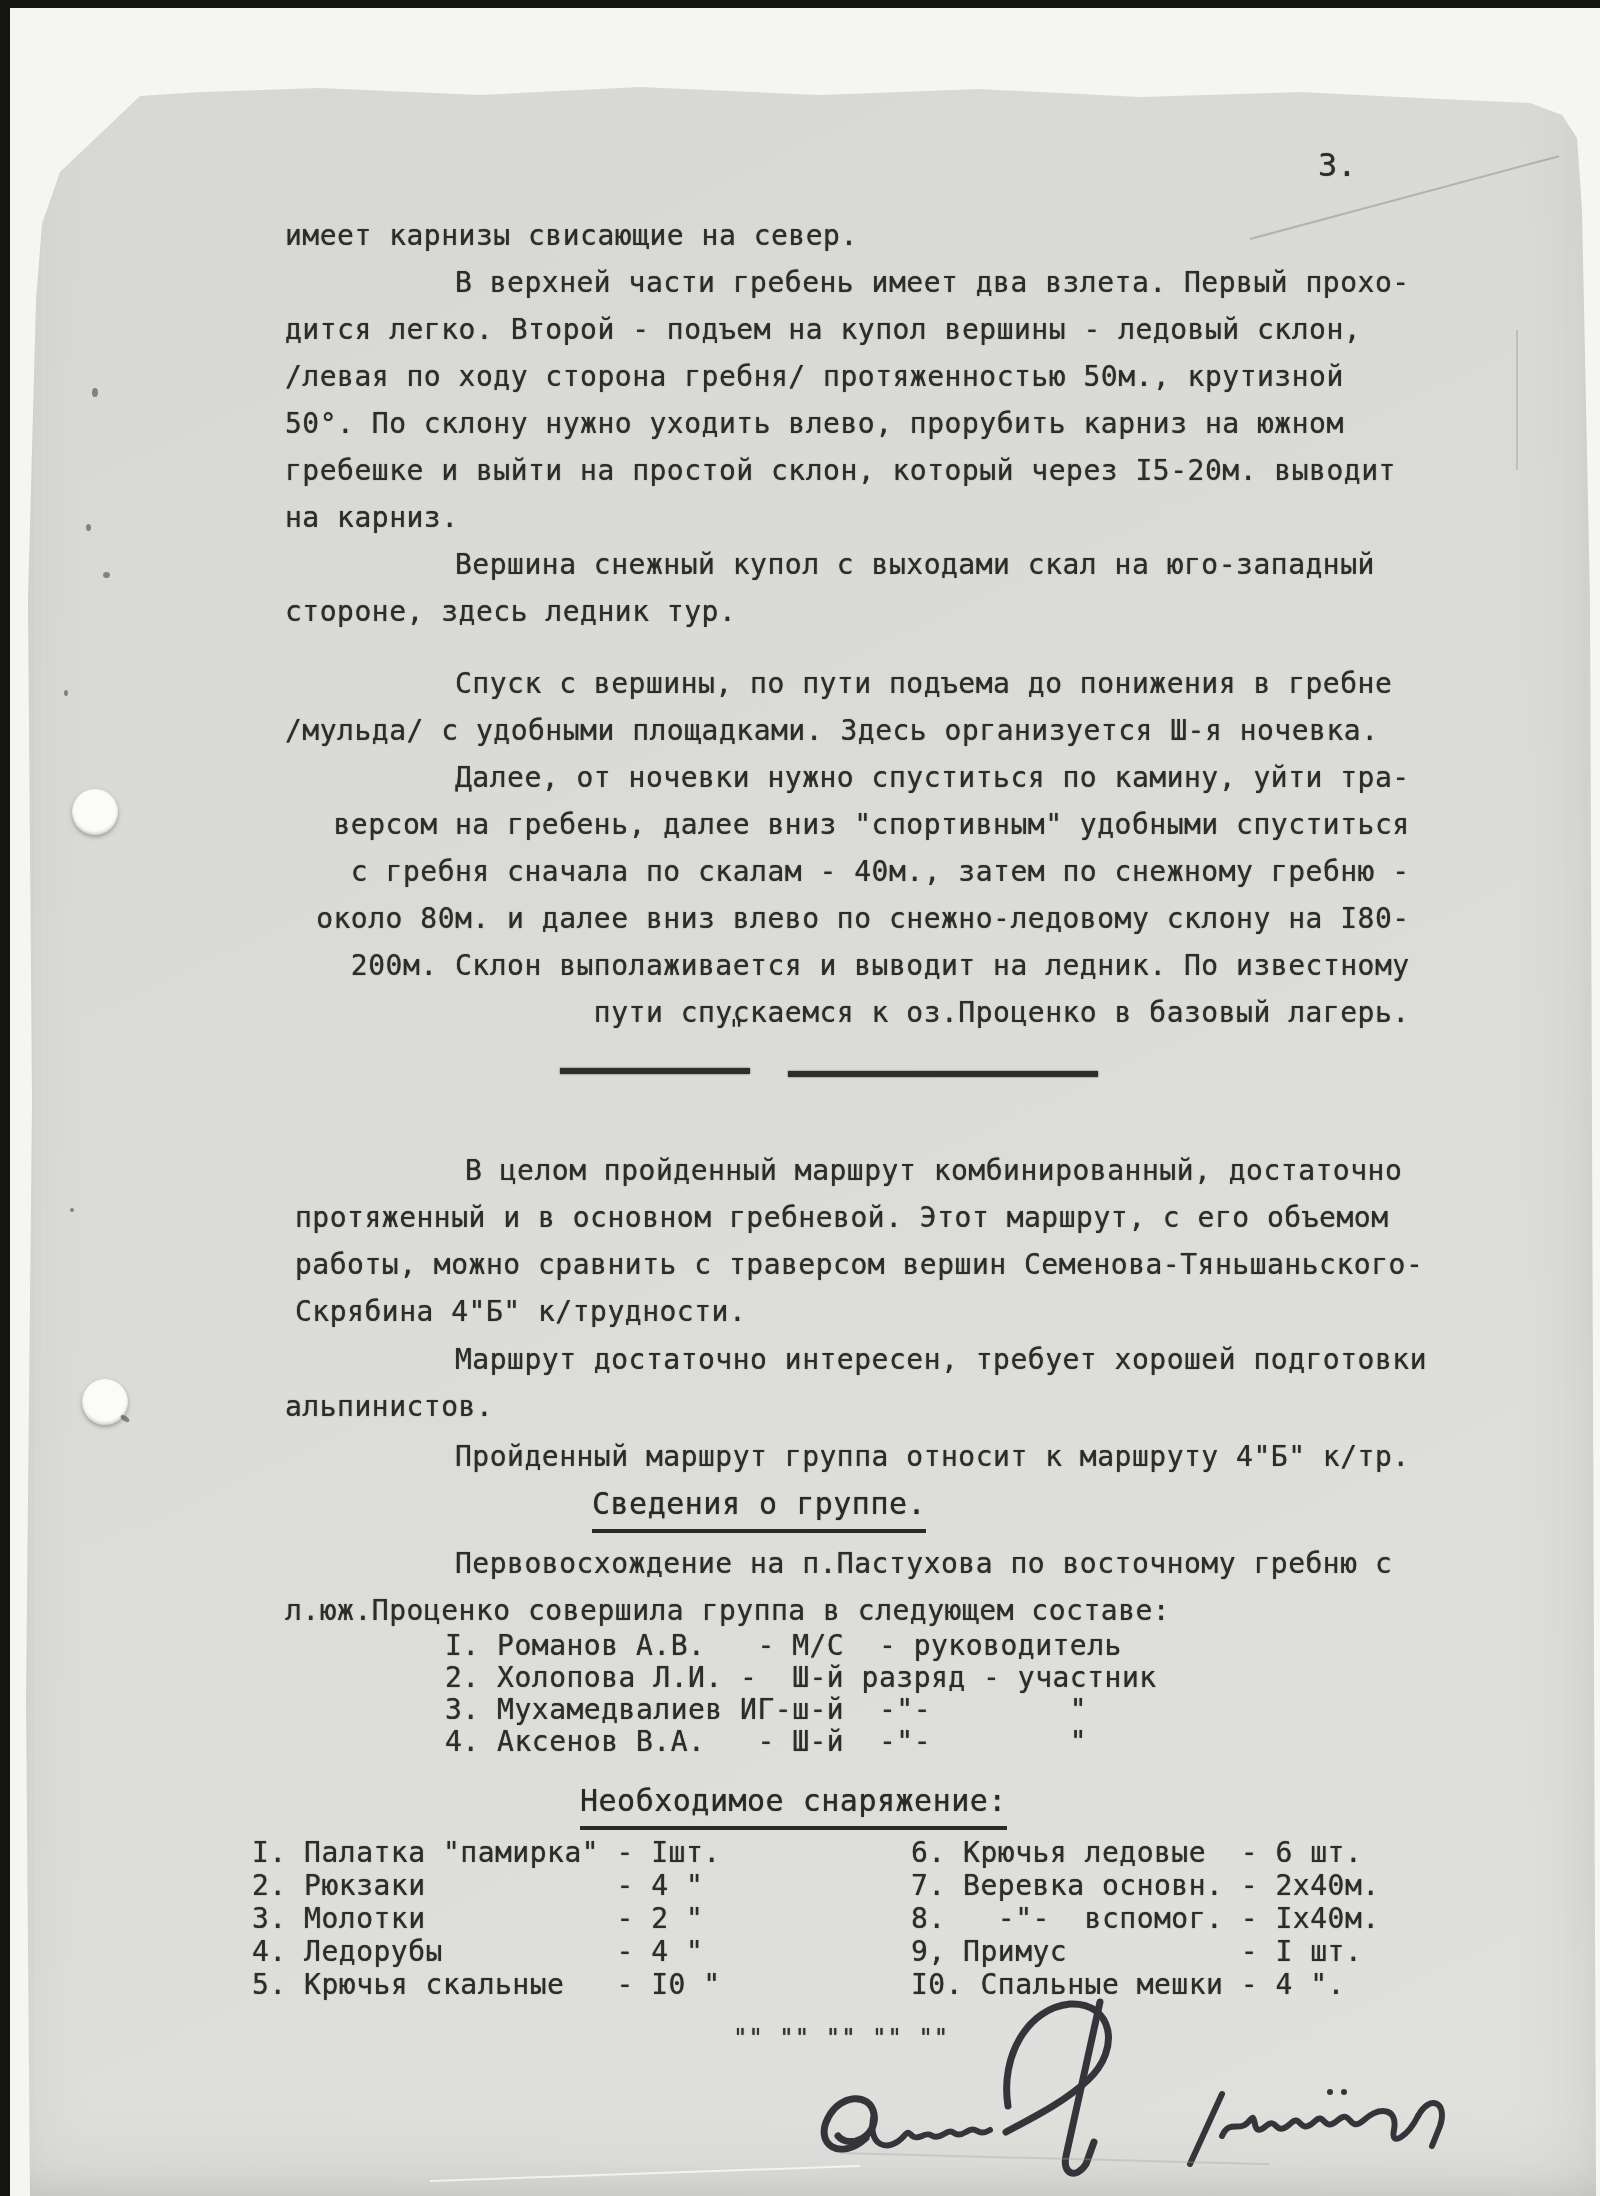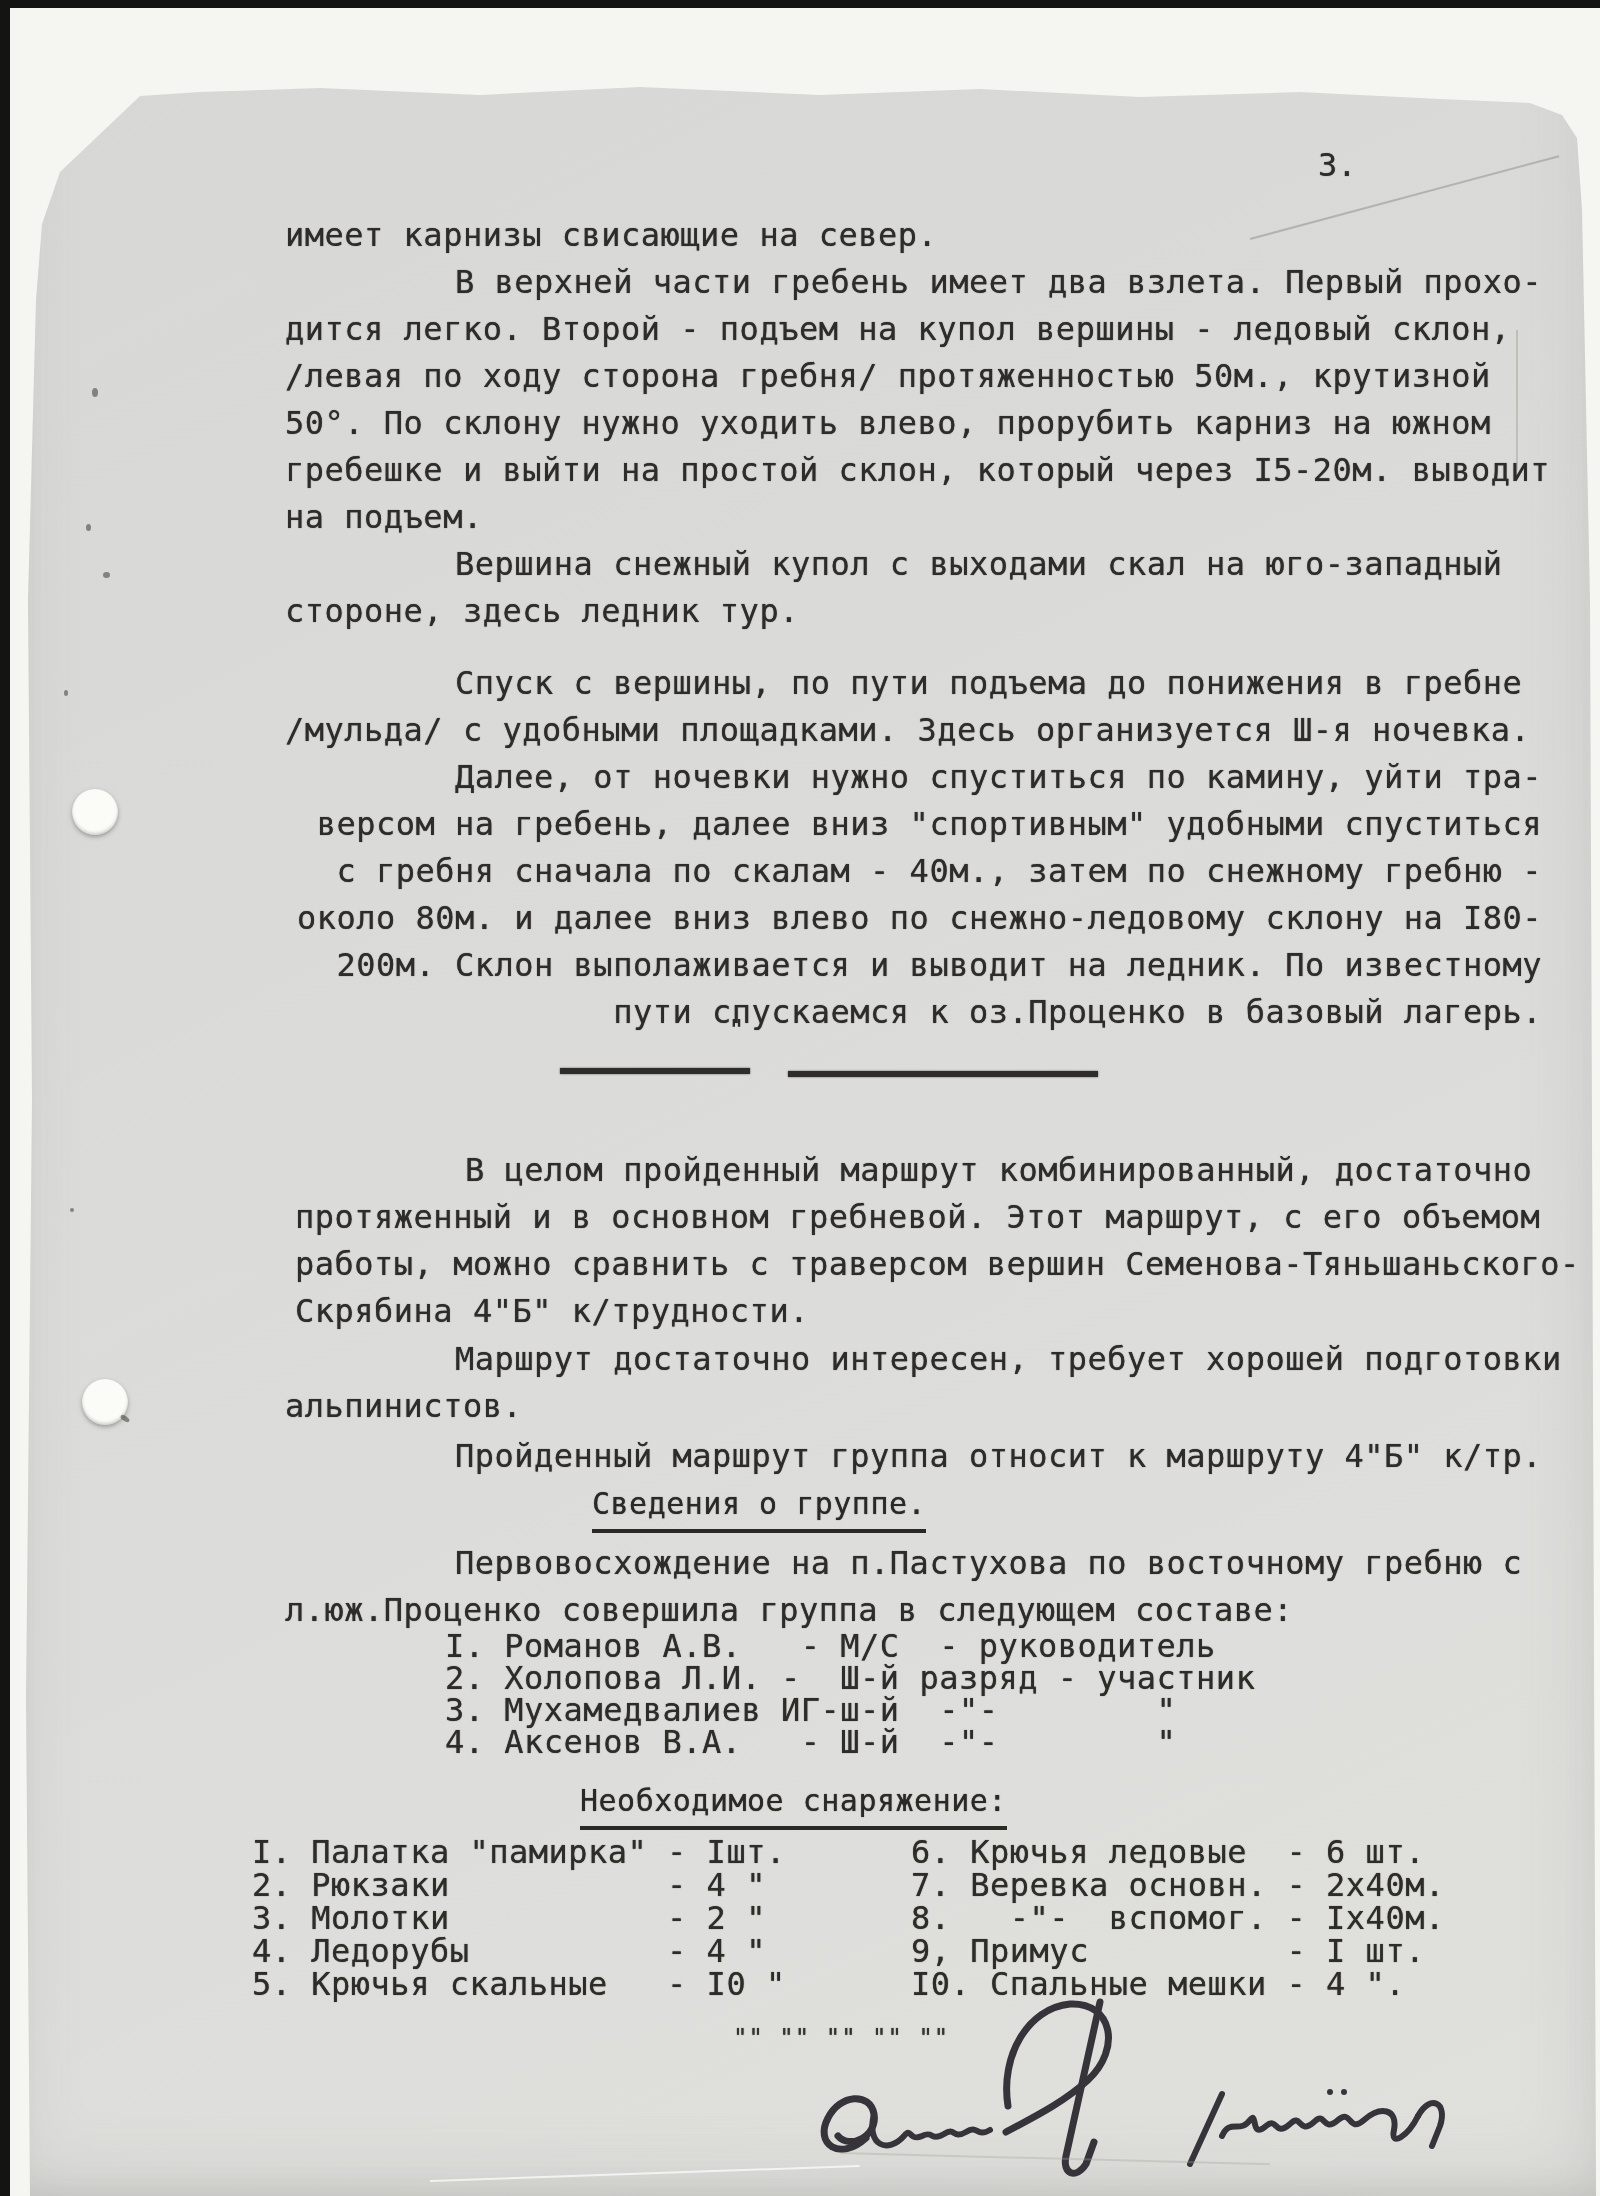--- a/index.html
+++ b/index.html
@@ -7,21 +7,21 @@
         font-family:"DejaVu Sans Mono","Liberation Mono",monospace;}
   .backing{position:absolute;left:10px;top:8px;right:0;bottom:0;background:#f5f5f2;}
   .sheet{position:absolute;left:0;top:0;width:1600px;height:2196px;
          background:linear-gradient(155deg,#d7d7d5 0%,#dbdbd9 45%,#e0e0dd 100%);
          box-shadow:inset 0 0 80px rgba(110,110,104,.22), inset 12px 0 30px rgba(120,120,114,.18);
          clip-path:polygon(60px 172px,140px 96px,200px 92px,320px 88px,480px 95px,640px 87px,
            820px 95px,980px 89px,1140px 97px,1300px 92px,1440px 99px,1530px 103px,1562px 115px,
            1577px 138px,1582px 210px,1590px 600px,1596px 2196px,30px 2196px,26px 1700px,
            32px 1100px,28px 600px,36px 300px,42px 224px);}
   .tline{white-space:pre;}
-  .blk{position:absolute;color:#2e2c29;font-size:32px;line-height:47px;
+  .blk{position:absolute;color:#2e2c29;font-size:28px;line-height:47px;
        text-shadow:0 0 1px rgba(46,44,41,.85);letter-spacing:.5px;}
   .single{line-height:32px;}
   .equip{line-height:33px;}
   .indent > .tline:first-child{text-indent:170px;}
   .pnum{position:absolute;left:1318px;top:146px;font-size:32px;color:#2e2c29;
         text-shadow:0 0 1px rgba(46,44,41,.8);}
   .heading{position:absolute;color:#2b2926;font-size:30px;letter-spacing:.5px;
            text-shadow:0 0 1px rgba(43,41,38,.9);border-bottom:4px solid #2b2926;
            padding-bottom:8px;white-space:pre;}
   .divline{position:absolute;height:6px;background:#2f2d2a;box-shadow:0 0 2px rgba(47,45,42,.8);}
@@ -48,21 +48,21 @@
 
   <div class="blk" style="left:285px;top:212px;">
       <div class="tline">имеет карнизы свисающие на север.</div>
     </div>
   <div class="blk indent" style="left:285px;top:259px;">
       <div class="tline">В верхней части гребень имеет два взлета. Первый прохо-</div>
       <div class="tline">дится легко. Второй - подъем на купол вершины - ледовый склон,</div>
       <div class="tline">/левая по ходу сторона гребня/ протяженностью 50м., крутизной</div>
       <div class="tline">50°. По склону нужно уходить влево, прорубить карниз на южном</div>
       <div class="tline">гребешке и выйти на простой склон, который через I5-20м. выводит</div>
-      <div class="tline">на подъем.</div>
+      <div class="tline">на карниз.</div>
     </div>
   <div class="blk indent" style="left:285px;top:541px;">
       <div class="tline">Вершина снежный купол с выходами скал на юго-западный</div>
       <div class="tline">стороне, здесь ледник тур.</div>
     </div>
   <div class="blk indent" style="left:285px;top:660px;">
       <div class="tline">Спуск с вершины, по пути подъема до понижения в гребне</div>
       <div class="tline">/мульда/ с удобными площадками. Здесь организуется Ш-я ночевка.</div>
     </div>
   <div class="blk indent" style="left:285px;top:754px;text-align:right;">

